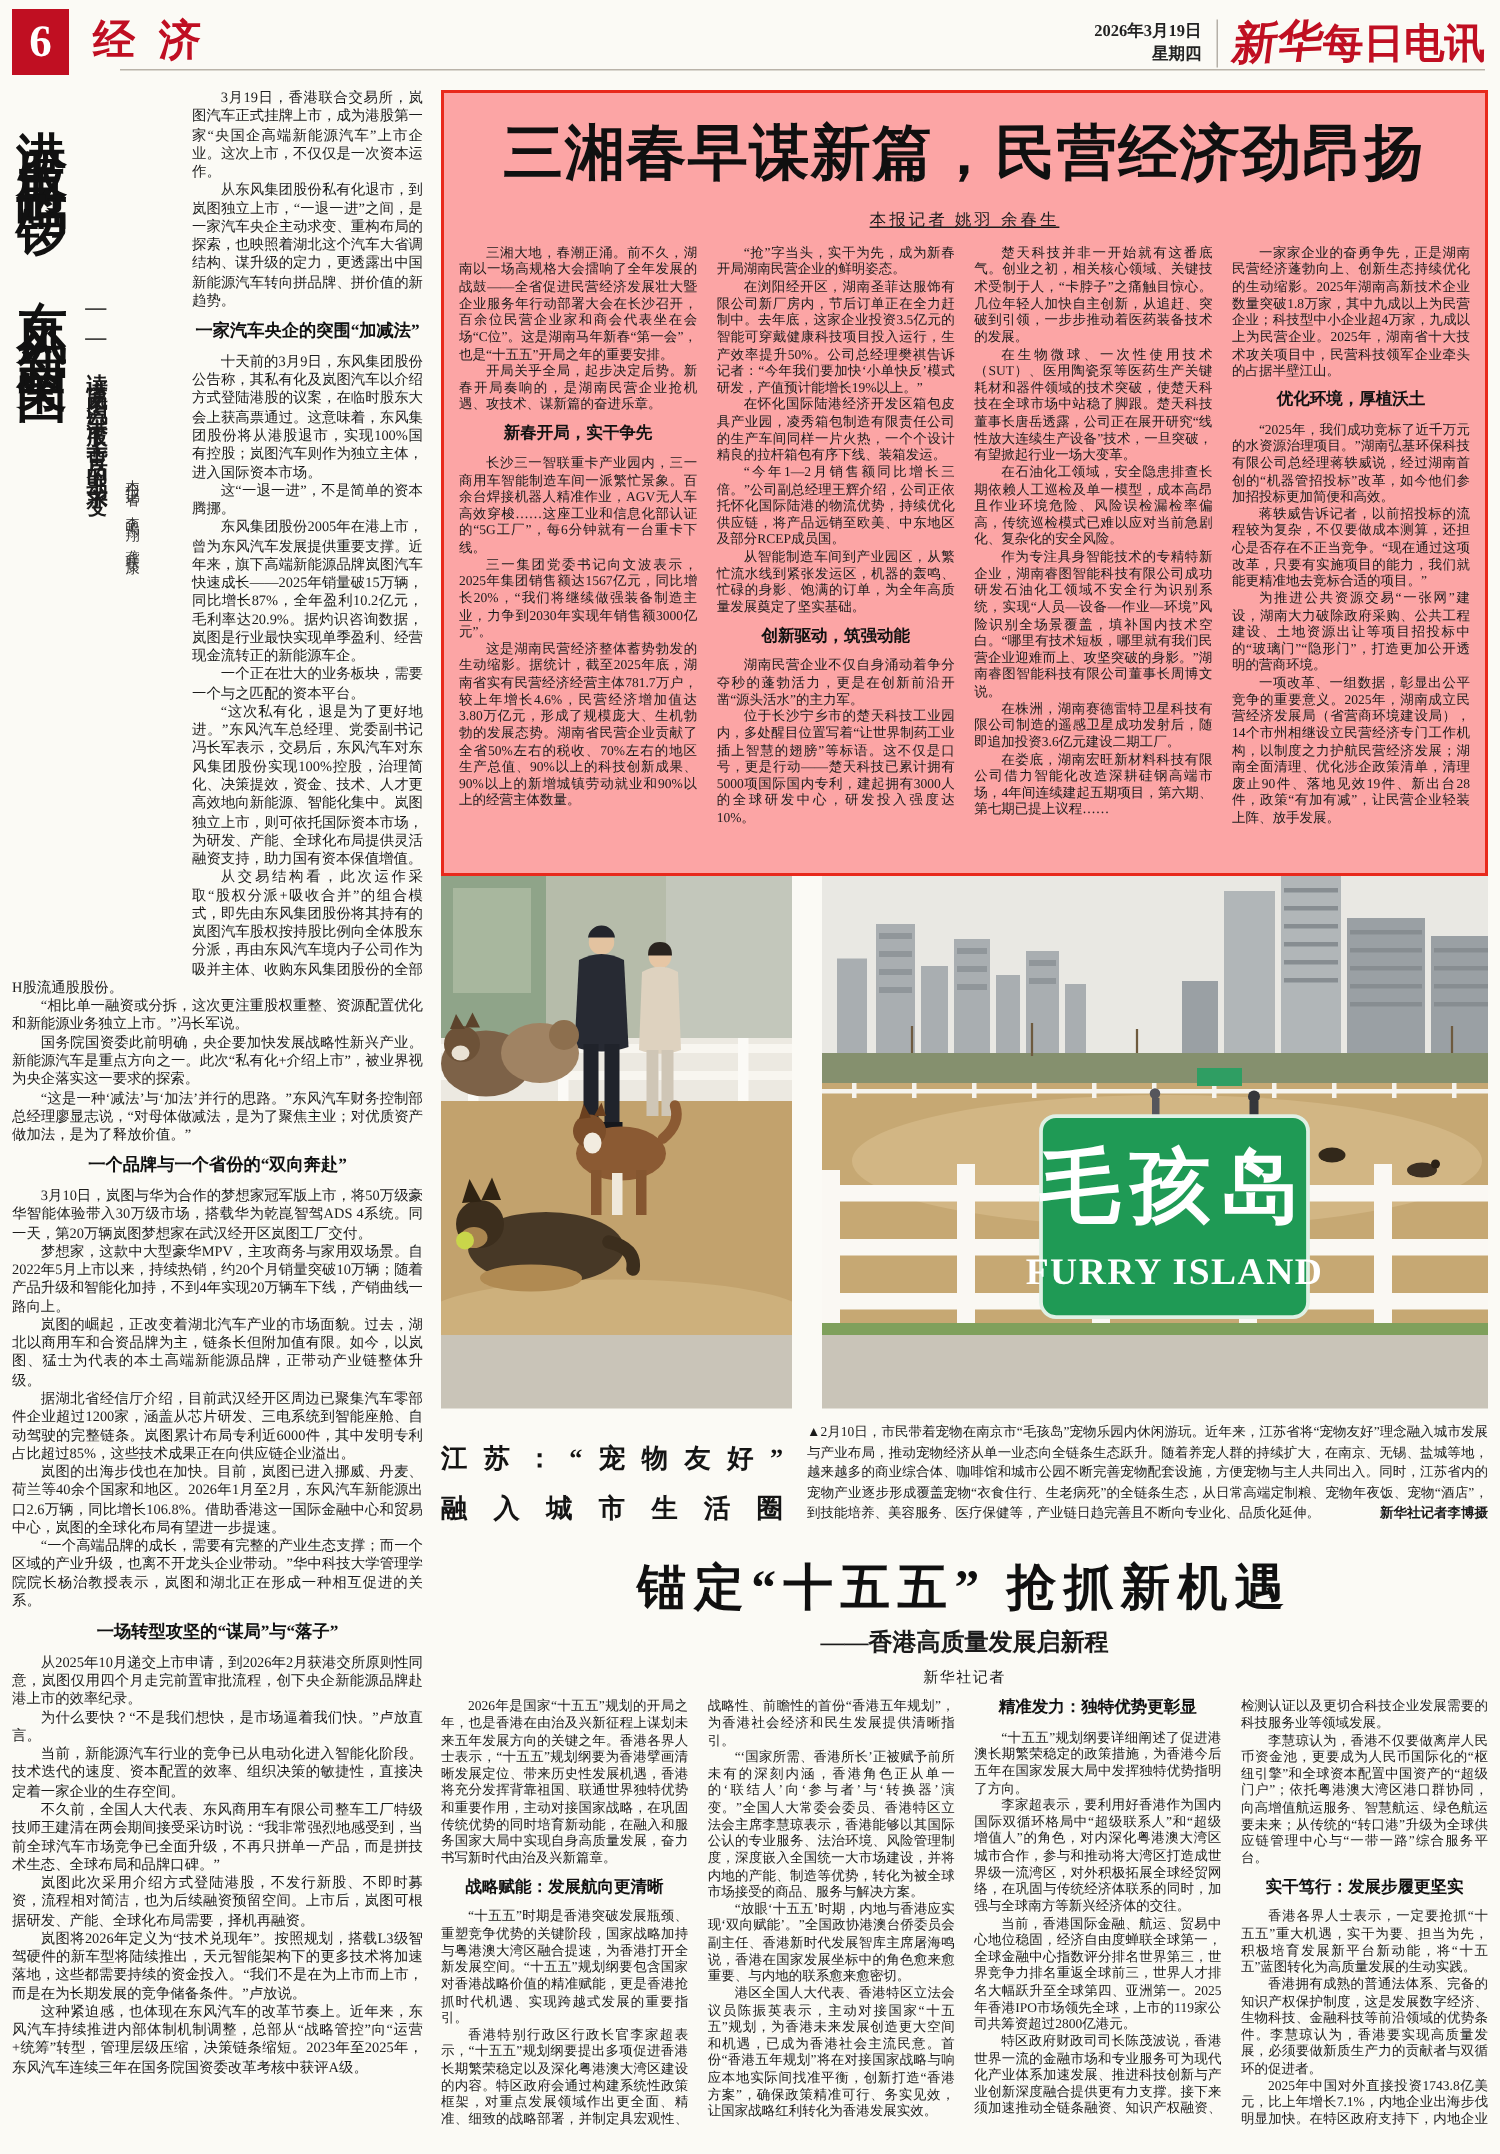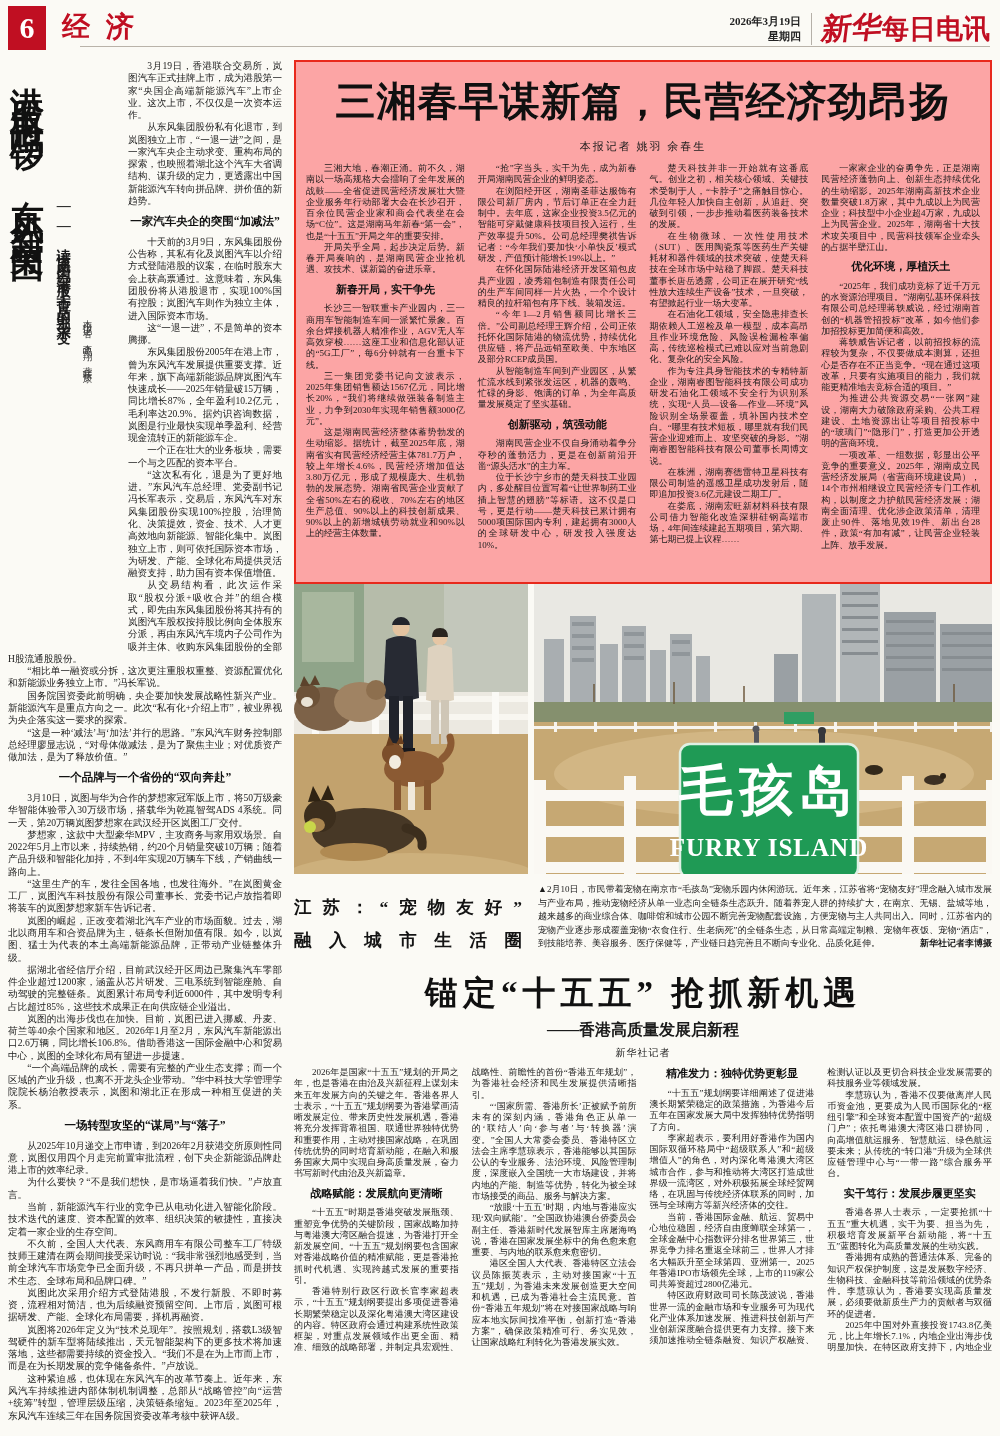--- a/index.html
+++ b/index.html
@@ -29,26 +29,26 @@
   .vbyline{writing-mode:vertical-rl;text-orientation:upright;font-size:9.5px;padding-top:252px;letter-spacing:3px;color:#333;}
   .left-body{font-size:9.6px;line-height:1.28;text-align:justify;}
   .left-body .subhead{font-size:11.5px;margin:7px 0;}
 
   .para{margin:0;text-indent:2em;}
   .subhead{text-align:center;font-weight:900;margin:6px 0;break-inside:avoid;color:#111;}
 
   
   .main-box{border:2.5px solid #e8291c;padding:4px 10px 8px;height:524px;box-sizing:border-box;background:#fca5a5;}
   .main-headline{text-align:center;font-size:40px;font-weight:900;letter-spacing:1px;margin:8px 0 10px;color:#101010;}
-  .main-byline{text-align:center;font-size:11px;margin:0 0 9px;letter-spacing:2px;}
+  .main-byline{text-align:center;font-size:11px;margin:0 0 9px;letter-spacing:2px;text-decoration:underline;}
   .main-cols{column-count:4;column-gap:13px;height:398px;overflow:hidden;font-size:9px;line-height:1.25;text-align:justify;}
   .main-cols .subhead{font-size:11px;margin:7px 0;}
 
   
-  .photos{display:flex;gap:6px;margin-top:0;height:290px;}
+  .photos{display:flex;gap:20px;margin-top:0;height:355px;}
   .photo{position:relative;overflow:hidden;background:#c9c4b8;}
   .photo-left{width:234px;flex:none;}
   .photo-right{flex:1;}
   .photo svg{display:block;}
 
   
   .caption-row{display:flex;gap:16px;margin-top:9px;height:82px;}
   .caption-title{width:228px;flex:none;font-size:17.5px;font-weight:900;padding-top:8px;color:#141414;}
   .caption-title div{text-align:justify;text-align-last:justify;line-height:1.9;}
   .caption-text{flex:1;font-size:9px;line-height:1.5;text-align:justify;}
@@ -99,21 +99,20 @@
             <p class="para">东风集团股份2005年在港上市，曾为东风汽车发展提供重要支撑。近年来，旗下高端新能源品牌岚图汽车快速成长——2025年销量破15万辆，同比增长87%，全年盈利10.2亿元，毛利率达20.9%。据灼识咨询数据，岚图是行业最快实现单季盈利、经营现金流转正的新能源车企。</p>
             <p class="para">一个正在壮大的业务板块，需要一个与之匹配的资本平台。</p>
             <p class="para">“这次私有化，退是为了更好地进。”东风汽车总经理、党委副书记冯长军表示，交易后，东风汽车对东风集团股份实现100%控股，治理简化、决策提效，资金、技术、人才更高效地向新能源、智能化集中。岚图独立上市，则可依托国际资本市场，为研发、产能、全球化布局提供灵活融资支持，助力国有资本保值增值。</p>
             <p class="para">从交易结构看，此次运作采取“股权分派+吸收合并”的组合模式，即先由东风集团股份将其持有的岚图汽车股权按持股比例向全体股东分派，再由东风汽车境内子公司作为吸并主体、收购东风集团股份的全部H股流通股股份。</p>
             <p class="para">“相比单一融资或分拆，这次更注重股权重整、资源配置优化和新能源业务独立上市。”冯长军说。</p>
             <p class="para">国务院国资委此前明确，央企要加快发展战略性新兴产业。新能源汽车是重点方向之一。此次“私有化+介绍上市”，被业界视为央企落实这一要求的探索。</p>
             <p class="para">“这是一种‘减法’与‘加法’并行的思路。”东风汽车财务控制部总经理廖显志说，“对母体做减法，是为了聚焦主业；对优质资产做加法，是为了释放价值。”</p>
             <h3 class="subhead">一个品牌与一个省份的“双向奔赴”</h3>
             <p class="para">3月10日，岚图与华为合作的梦想家冠军版上市，将50万级豪华智能体验带入30万级市场，搭载华为乾崑智驾ADS 4系统。同一天，第20万辆岚图梦想家在武汉经开区岚图工厂交付。</p>
             <p class="para">梦想家，这款中大型豪华MPV，主攻商务与家用双场景。自2022年5月上市以来，持续热销，约20个月销量突破10万辆；随着产品升级和智能化加持，不到4年实现20万辆车下线，产销曲线一路向上。</p>
-            <p class="para">“这里生产的车，发往全国各地，也发往海外。”在岚图黄金工厂，岚图汽车科技股份有限公司董事长、党委书记卢放指着即将装车的岚图梦想家新车告诉记者。</p>
             <p class="para">岚图的崛起，正改变着湖北汽车产业的市场面貌。过去，湖北以商用车和合资品牌为主，链条长但附加值有限。如今，以岚图、猛士为代表的本土高端新能源品牌，正带动产业链整体升级。</p>
             <p class="para">据湖北省经信厅介绍，目前武汉经开区周边已聚集汽车零部件企业超过1200家，涵盖从芯片研发、三电系统到智能座舱、自动驾驶的完整链条。岚图累计布局专利近6000件，其中发明专利占比超过85%，这些技术成果正在向供应链企业溢出。</p>
             <p class="para">岚图的出海步伐也在加快。目前，岚图已进入挪威、丹麦、荷兰等40余个国家和地区。2026年1月至2月，东风汽车新能源出口2.6万辆，同比增长106.8%。借助香港这一国际金融中心和贸易中心，岚图的全球化布局有望进一步提速。</p>
             <p class="para">“一个高端品牌的成长，需要有完整的产业生态支撑；而一个区域的产业升级，也离不开龙头企业带动。”华中科技大学管理学院院长杨治教授表示，岚图和湖北正在形成一种相互促进的关系。</p>
             <h3 class="subhead">一场转型攻坚的“谋局”与“落子”</h3>
             <p class="para">从2025年10月递交上市申请，到2026年2月获港交所原则性同意，岚图仅用四个月走完前置审批流程，创下央企新能源品牌赴港上市的效率纪录。</p>
             <p class="para">为什么要快？“不是我们想快，是市场逼着我们快。”卢放直言。</p>
             <p class="para">当前，新能源汽车行业的竞争已从电动化进入智能化阶段。技术迭代的速度、资本配置的效率、组织决策的敏捷性，直接决定着一家企业的生存空间。</p>
             <p class="para">不久前，全国人大代表、东风商用车有限公司整车工厂特级技师王建清在两会期间接受采访时说：“我非常强烈地感受到，当前全球汽车市场竞争已全面升级，不再只拼单一产品，而是拼技术生态、全球布局和品牌口碑。”</p>
             <p class="para">岚图此次采用介绍方式登陆港股，不发行新股、不即时募资，流程相对简洁，也为后续融资预留空间。上市后，岚图可根据研发、产能、全球化布局需要，择机再融资。</p>

